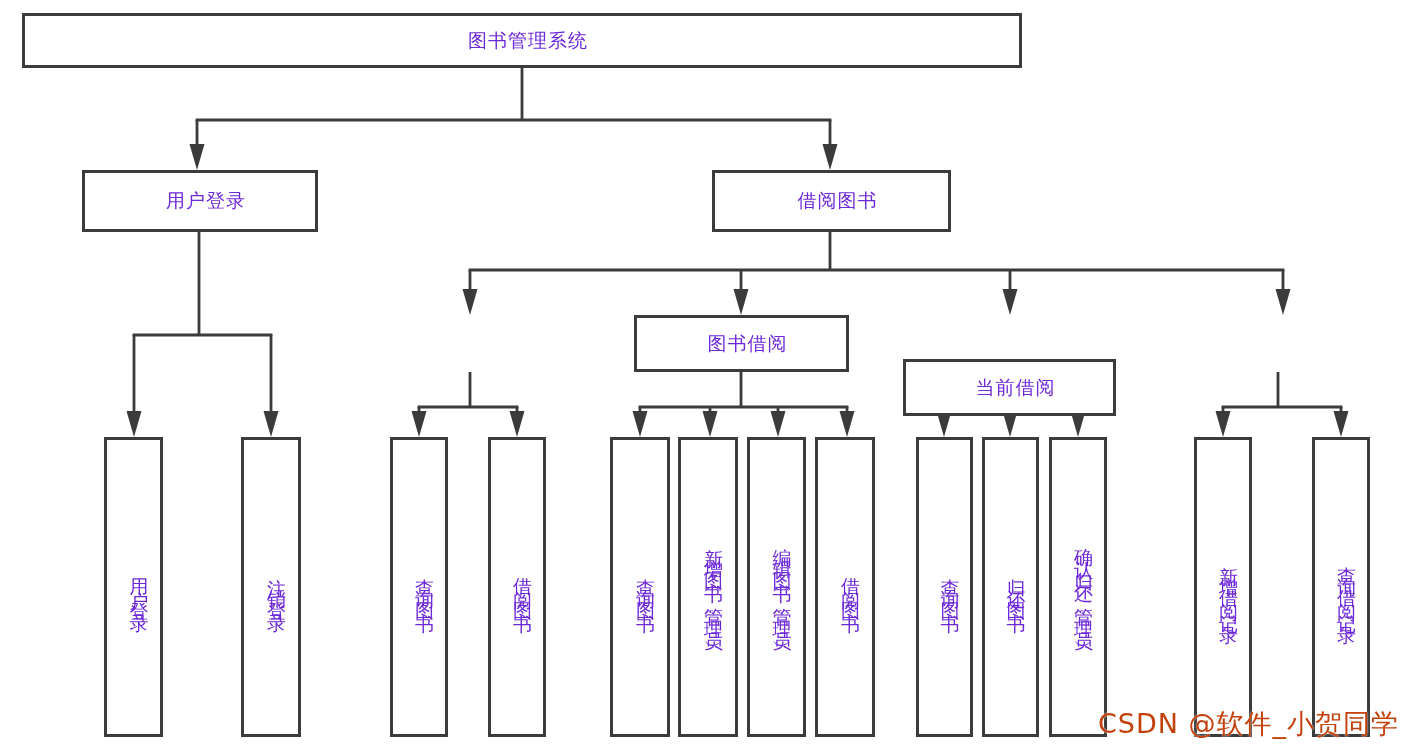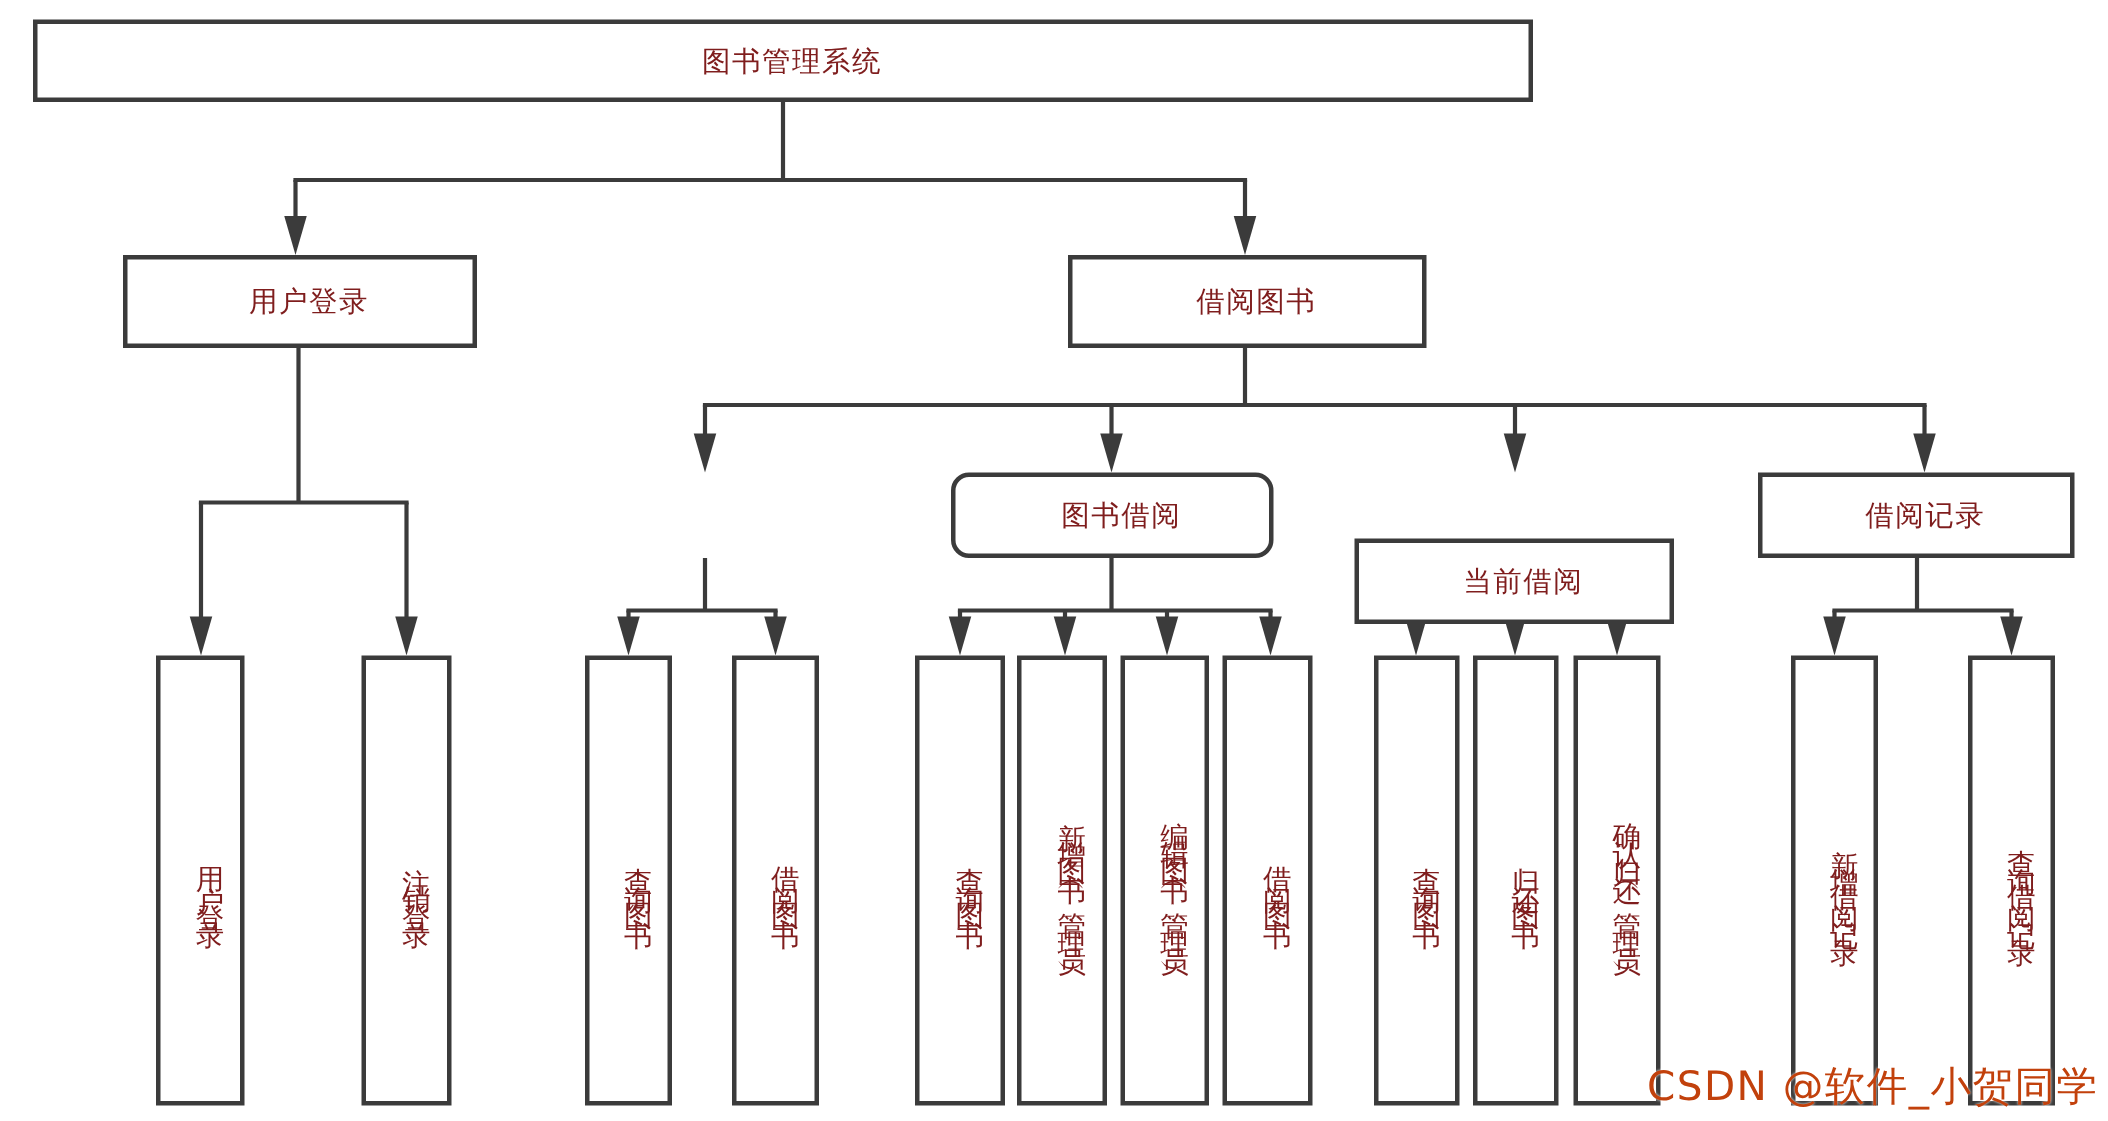--- a/index.html
+++ b/index.html
@@ -29,36 +29,36 @@
     stroke: none;
   }
 
   .node {
     position: absolute;
     background: #ffffff;
     border: 3px solid #3b3b3b;
     display: flex;
     align-items: center;
     justify-content: center;
-    color: #7f1d1d;
+    color: #6d28d9;
     padding-left: 12px;
   }
   .node .lbl {
     font-size: 19px;
     letter-spacing: 1px;
     white-space: nowrap;
   }
 
   
   .root-box   { left: 22px;  top: 13px;  width: 1000px; height: 55px; }
   .l2-a       { left: 82px;  top: 170px; width: 236px;  height: 62px; }
   .l2-b       { left: 712px; top: 170px; width: 239px;  height: 62px; }
   .l3         { top: 315px;  height: 57px; }
   .l3-a       { left: 363px; width: 215px; }
-  .l3-b       { left: 634px; width: 215px; border-radius: 12px; }
+  .l3-b       { left: 634px; width: 215px; }
   .l3-c       { left: 903px; width: 213px; margin-top: 44px; }
   .l3-d       { left: 1172px;width: 211px; }
 
   
   .leaf {
     top: 437px;
     height: 300px;
   }
   .leaf .lbl {
     writing-mode: vertical-rl;
@@ -164,23 +164,20 @@
   <div class="node l2-b">
     <span class="lbl">借阅图书</span>
   </div>
 
   <div class="node l3 l3-b">
     <span class="lbl">图书借阅</span>
   </div>
   <div class="node l3 l3-c">
     <span class="lbl">当前借阅</span>
   </div>
-  <div class="node l3 l3-d">
-    <span class="lbl">借阅记录</span>
-  </div>
 
   <div class="node leaf lf1">
     <span class="lbl">用户登录</span>
   </div>
   <div class="node leaf lf2">
     <span class="lbl">注销登录</span>
   </div>
   <div class="node leaf lf3">
     <span class="lbl">查询图书</span>
   </div>

